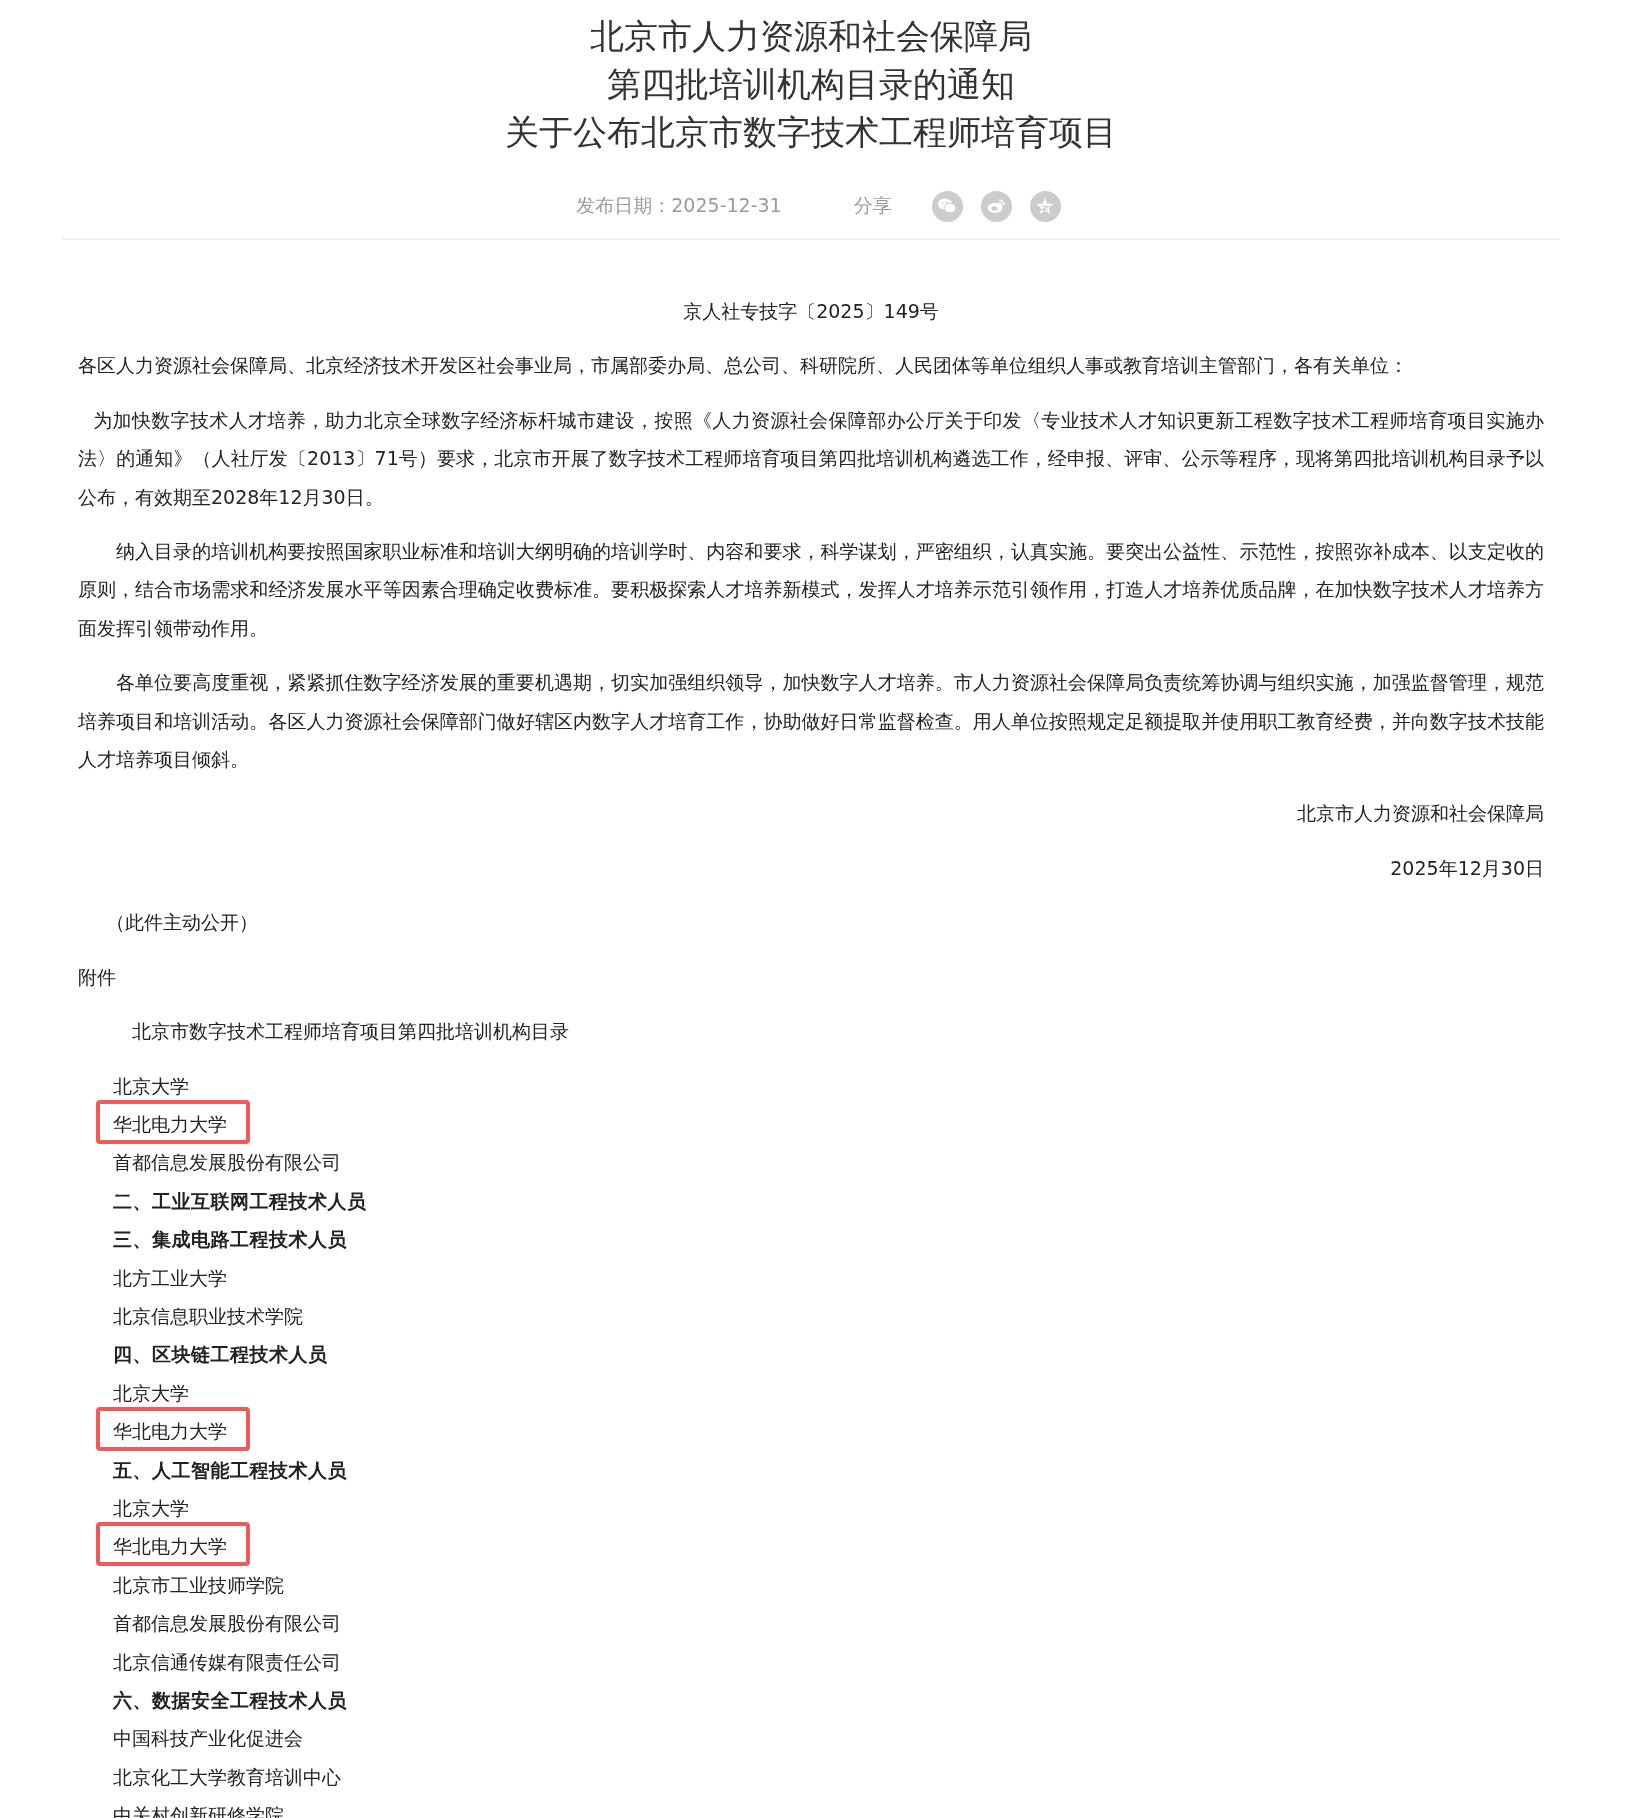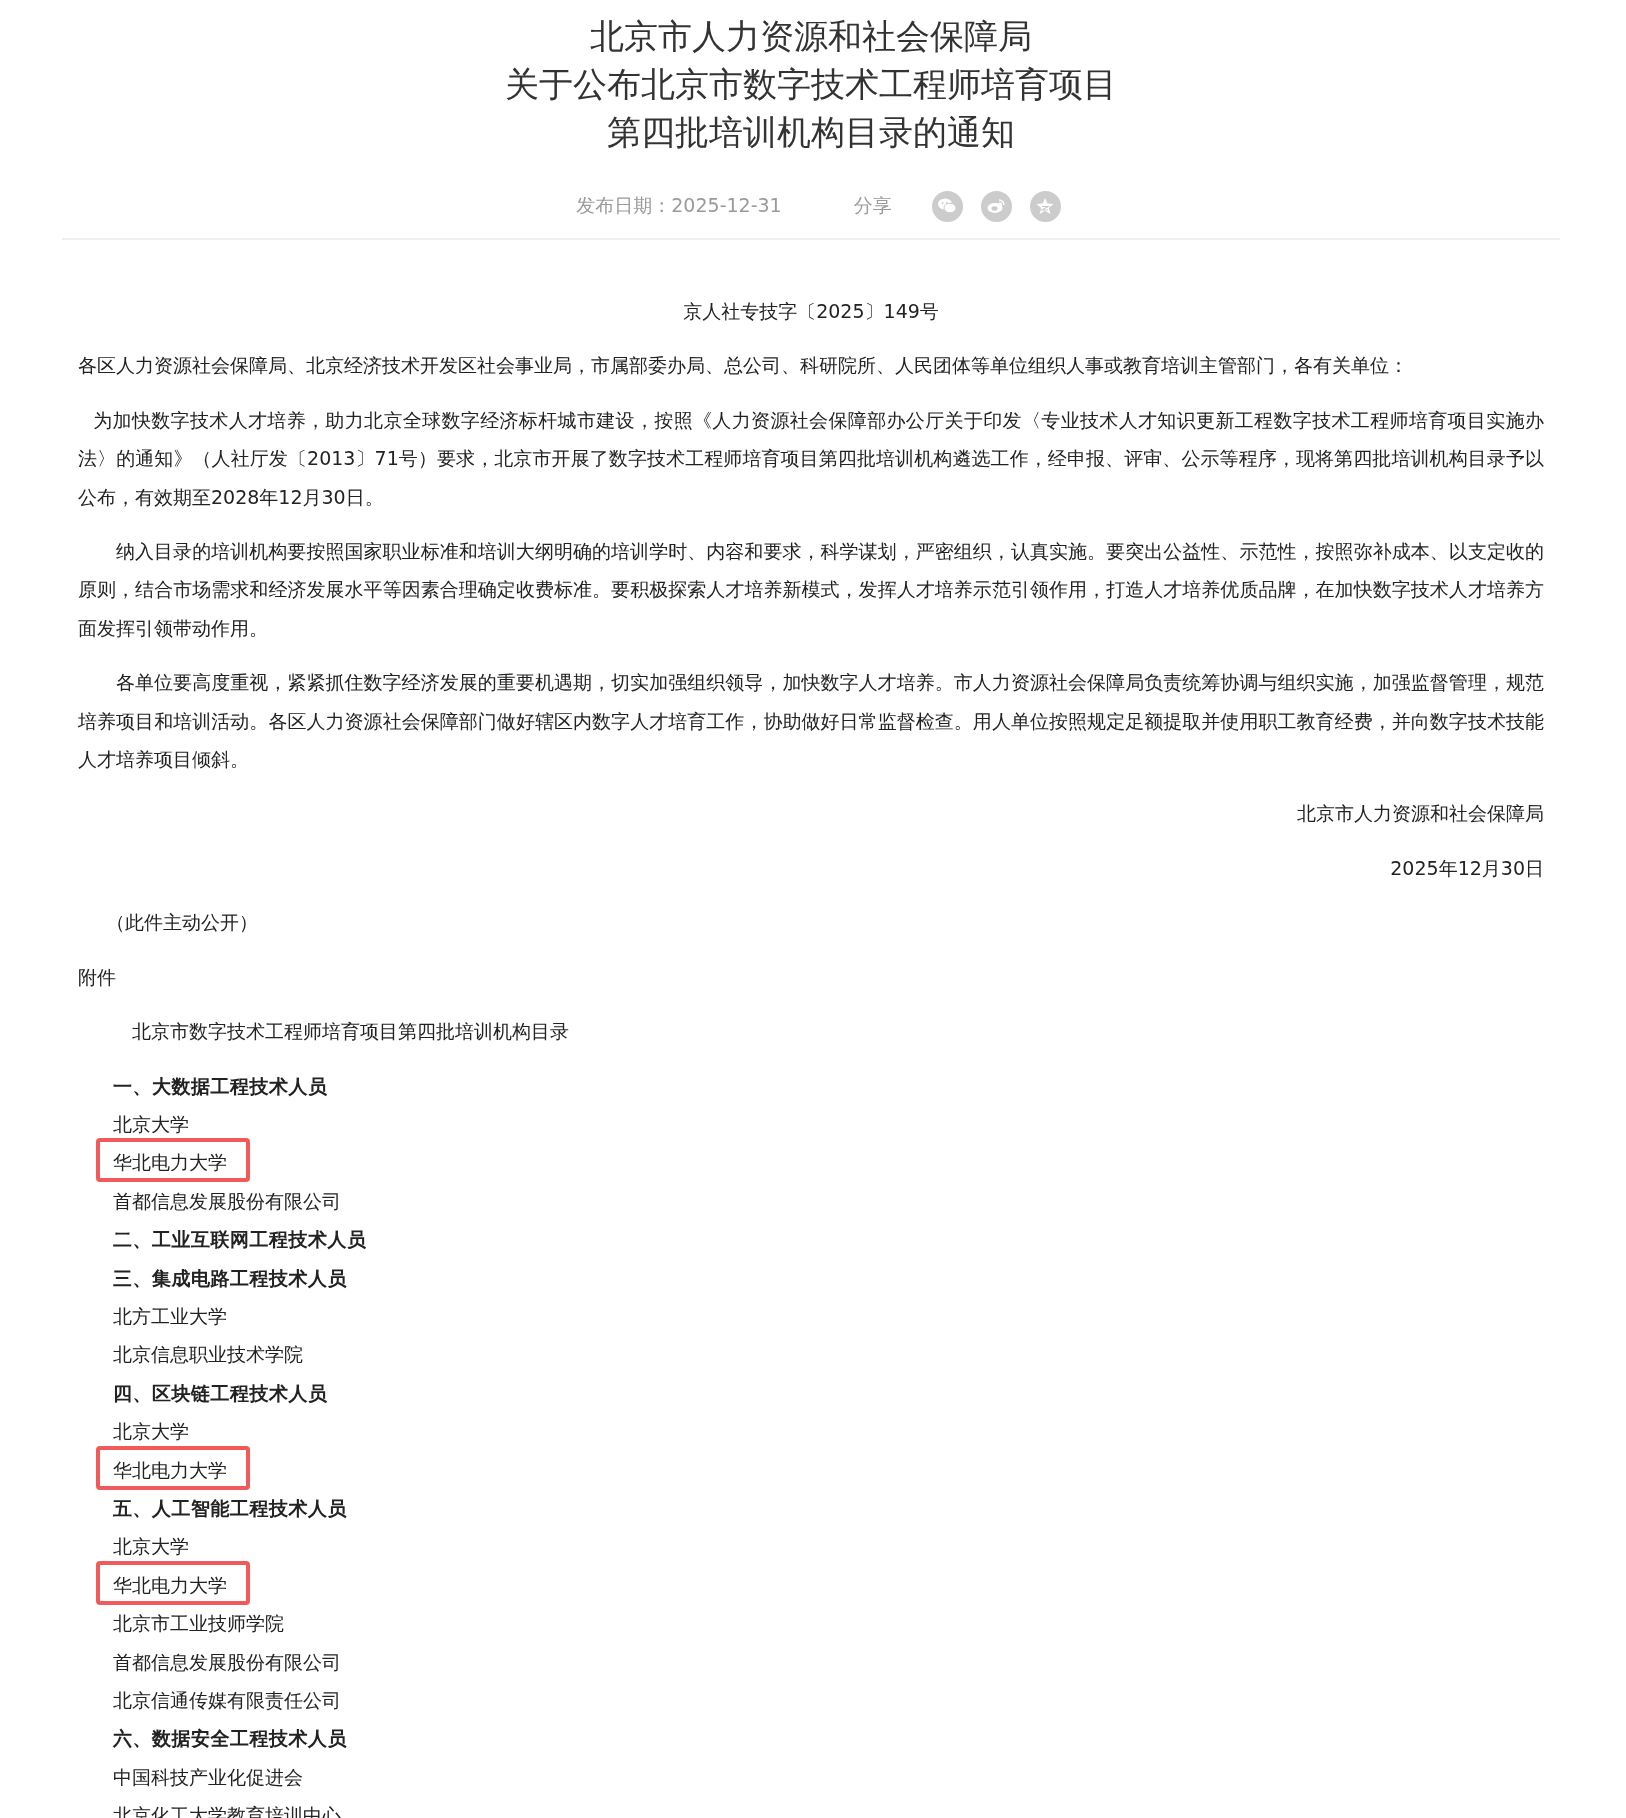--- a/index.html
+++ b/index.html
@@ -30,22 +30,22 @@
   .list .item.hl span { position: relative; }
   .hl-box { position: absolute; left: -17px; top: -5px; width: 146px; height: 36px;
             border: 4px solid #f15a5a; border-radius: 4px; pointer-events: none; }
 </style>
 </head>
 <body>
 
 <div class="page">
   <div class="title">
     <div>北京市人力资源和社会保障局</div>
+    <div>第四批培训机构目录的通知</div>
     <div>关于公布北京市数字技术工程师培育项目</div>
-    <div>第四批培训机构目录的通知</div>
   </div>
 
   <div class="meta">
     <span class="date">发布日期：2025-12-31</span>
     <span class="share-label">分享</span>
     <span class="share-icon">
       <svg width="20" height="18" viewBox="0 0 20 18">
           <ellipse cx="8" cy="7" rx="7" ry="5.5" fill="#fff"></ellipse>
           <ellipse cx="13" cy="11" rx="6" ry="4.8" fill="#fff" stroke="#ccc" stroke-width="1"></ellipse>
           <circle cx="5.5" cy="6" r="1" fill="#ccc"></circle>
@@ -76,21 +76,20 @@
     <p class="indent-small">为加快数字技术人才培养，助力北京全球数字经济标杆城市建设，按照《人力资源社会保障部办公厅关于印发〈专业技术人才知识更新工程数字技术工程师培育项目实施办法〉的通知》（人社厅发〔2013〕71号）要求，北京市开展了数字技术工程师培育项目第四批培训机构遴选工作，经申报、评审、公示等程序，现将第四批培训机构目录予以公布，有效期至2028年12月30日。</p>
     <p class="indent2">纳入目录的培训机构要按照国家职业标准和培训大纲明确的培训学时、内容和要求，科学谋划，严密组织，认真实施。要突出公益性、示范性，按照弥补成本、以支定收的原则，结合市场需求和经济发展水平等因素合理确定收费标准。要积极探索人才培养新模式，发挥人才培养示范引领作用，打造人才培养优质品牌，在加快数字技术人才培养方面发挥引领带动作用。</p>
     <p class="indent2">各单位要高度重视，紧紧抓住数字经济发展的重要机遇期，切实加强组织领导，加快数字人才培养。市人力资源社会保障局负责统筹协调与组织实施，加强监督管理，规范培养项目和培训活动。各区人力资源社会保障部门做好辖区内数字人才培育工作，协助做好日常监督检查。用人单位按照规定足额提取并使用职工教育经费，并向数字技术技能人才培养项目倾斜。</p>
     <p class="right">北京市人力资源和社会保障局</p>
     <p class="right">2025年12月30日</p>
     <p class="indent-paren">（此件主动公开）</p>
     <p>附件</p>
     <p class="catalog-title">北京市数字技术工程师培育项目第四批培训机构目录</p>
 
     <div class="list">
-      <div class="heading">一、大数据工程技术人员</div>
       <div class="item">北京大学</div>
       <div class="item hl"><span>华北电力大学</span><div class="hl-box"></div></div>
       <div class="item">首都信息发展股份有限公司</div>
       <div class="heading">二、工业互联网工程技术人员</div>
       <div class="heading">三、集成电路工程技术人员</div>
       <div class="item">北方工业大学</div>
       <div class="item">北京信息职业技术学院</div>
       <div class="heading">四、区块链工程技术人员</div>
       <div class="item">北京大学</div>
       <div class="item hl"><span>华北电力大学</span><div class="hl-box"></div></div>

